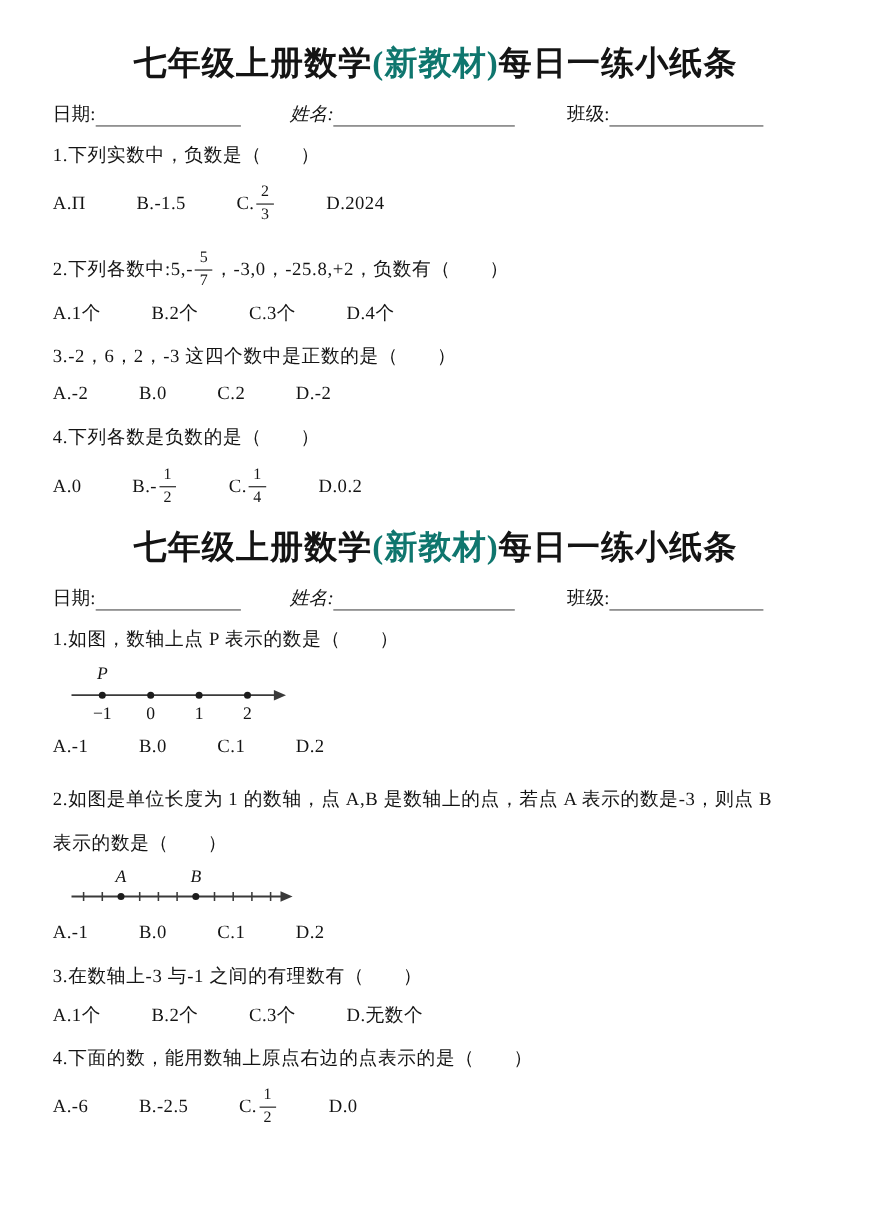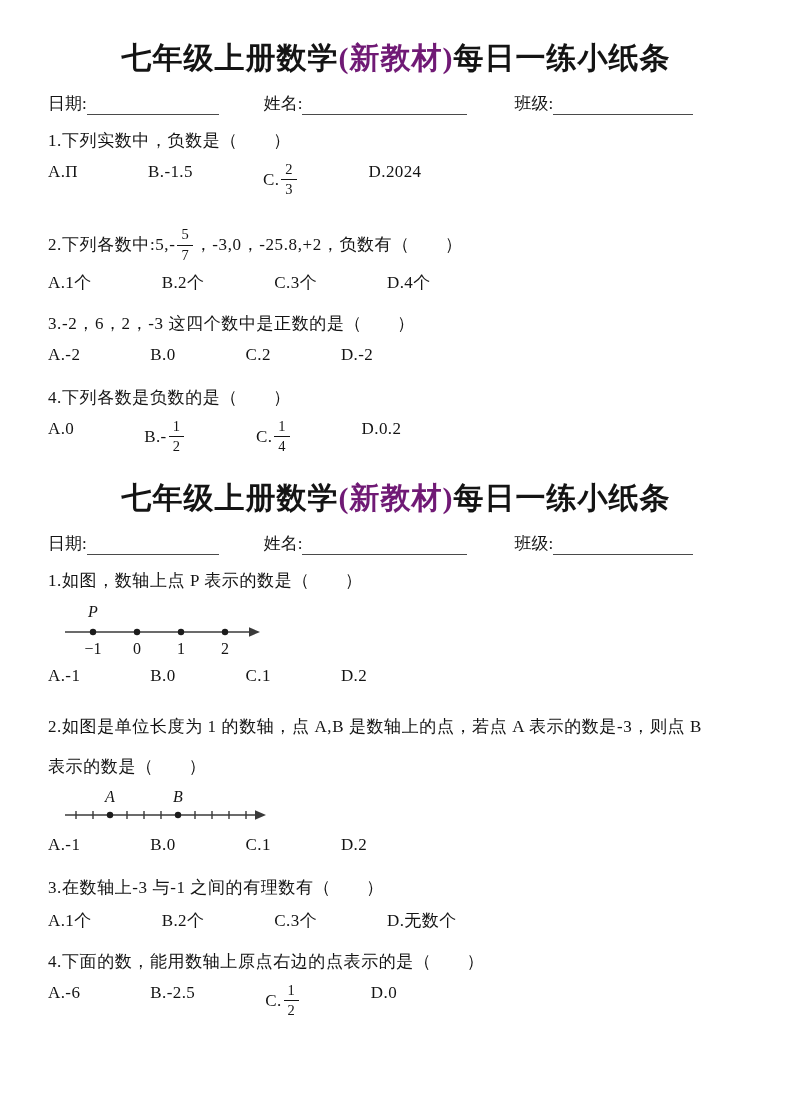--- a/index.html
+++ b/index.html
@@ -8,38 +8,38 @@
     font-family:"Liberation Serif","DejaVu Serif",serif;
     color:#141414;
   }
   .page { padding:40px 46px 0 48px; width:696px; }
 
   .title {
     text-align:center; font-weight:bold; font-size:30px;
     letter-spacing:1px; line-height:1.2; margin:0 0 16px 0;
     white-space:nowrap;
   }
-  .title .red { color:#701a75; }
+  .title .red { color:#0f766e; }
 
   .fields { display:flex; font-size:17px; margin:0 0 14px 0; align-items:center; }
   .field { display:flex; align-items:flex-end; }
   .field-1 { margin-right:45px; }
-  .field-2 { margin-right:47px; }
+  .field-2 { margin-right:47px;font-style:italic; }
   .field .label { white-space:nowrap; }
   .uline { display:inline-block; height:19px; border-bottom:1px solid #4a4a4a; }
   .uline-1 { width:132px; }
   .uline-2 { width:165px; }
   .uline-3 { width:140px; }
 
   .question { margin-bottom:15px; }
   .stem { font-size:17px; letter-spacing:0.6px; line-height:24px; margin:0 0 9px 0; }
   .stem-2line { line-height:40px; margin-bottom:2px; }
   .stem-inline { display:flex; align-items:center; min-height:44px; margin-bottom:4px; }
 
-  .opts { display:flex; align-items:flex-start; font-size:17px; letter-spacing:0.4px; min-height:26px;gap:24px; }
+  .opts { display:flex; align-items:center; font-size:17px; letter-spacing:0.4px; min-height:26px; }
   .opts.has-frac { min-height:46px; }
   .opt { display:inline-flex; align-items:center; margin-right:46px; white-space:nowrap; }
   .opt:last-child { margin-right:0; }
 
   .frac {
     display:inline-flex; flex-direction:column; align-items:center;
     font-size:14.5px; line-height:1.05; margin:0 2px; letter-spacing:0;
   }
   .frac .num { padding:0 4px 2px 4px; border-bottom:1.2px solid #141414; }
   .frac .den { padding-top:2px; }

